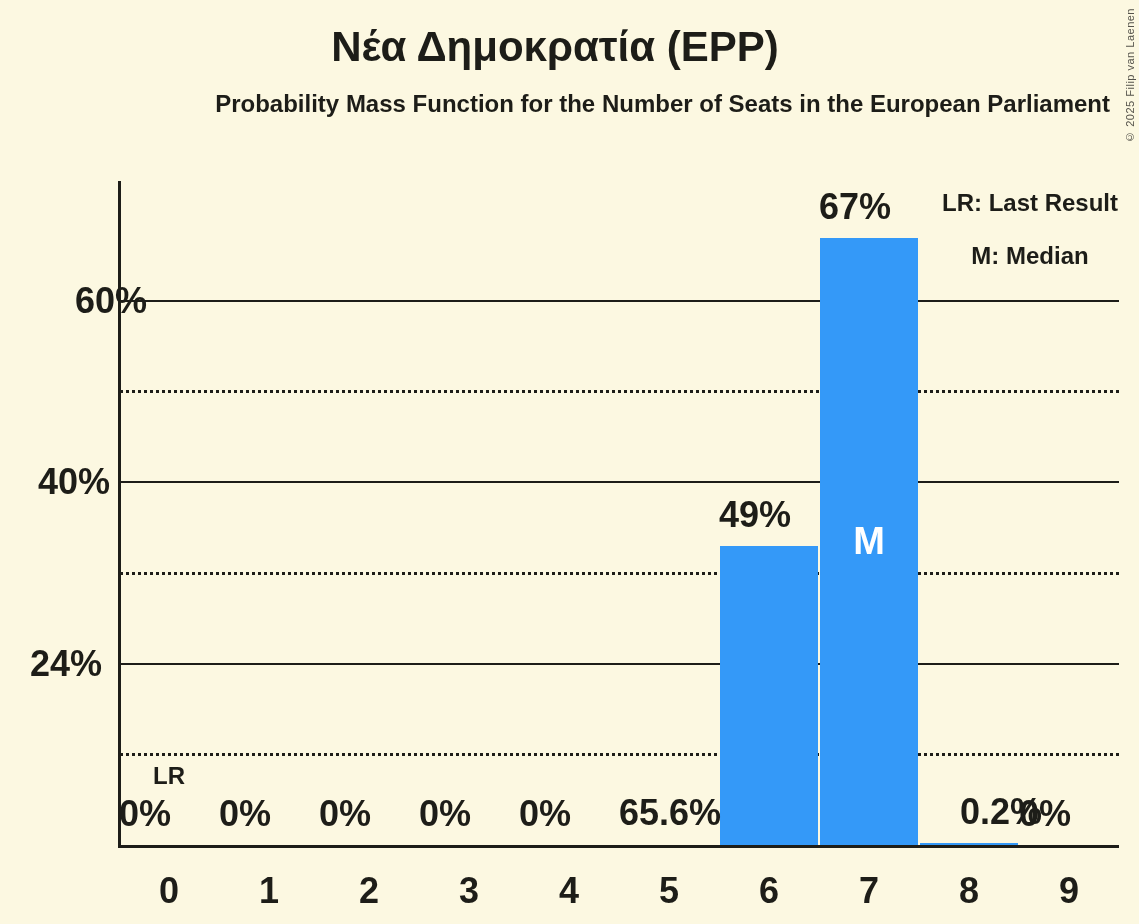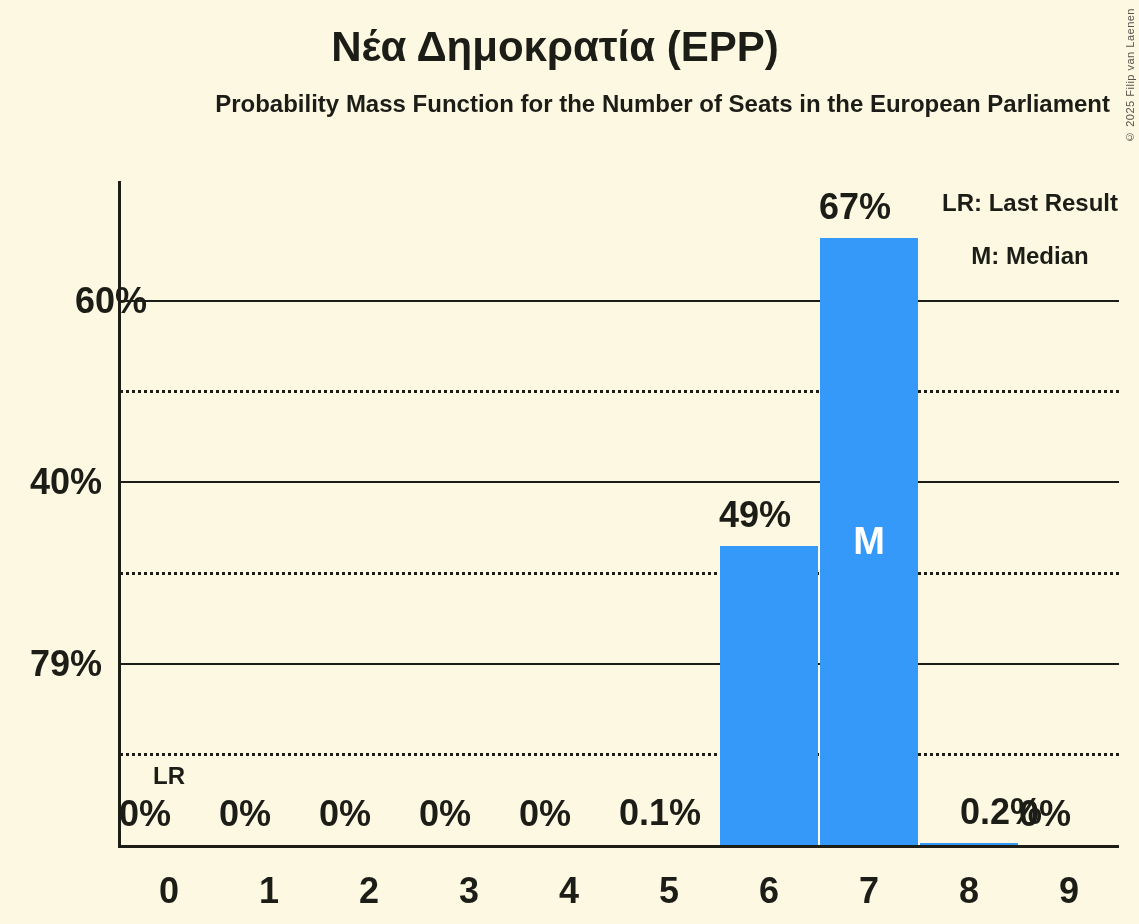--- a/index.html
+++ b/index.html
@@ -69,34 +69,34 @@
     <div class="legend-line">M: Median</div>
   </div>
 
   <div id="plot-layer">
       <div class="grid-dotted" style="left: 120px; width: 999px; top: 752.84px;"></div>
       <div class="grid-dotted" style="left: 120px; width: 999px; top: 571.52px;"></div>
       <div class="grid-dotted" style="left: 120px; width: 999px; top: 390.2px;"></div>
       <div class="grid-solid" style="left: 120px; width: 999px; top: 662.68px;"></div>
       <div class="grid-solid" style="left: 120px; width: 999px; top: 481.36px;"></div>
       <div class="grid-solid" style="left: 120px; width: 999px; top: 300.04px;"></div>
-      <div class="ytick" style="left: 0px; width: 102px; top: 643.68px;">79%</div>
-      <div class="ytick" style="left: 0px; width: 102px; top: 462.36px;">40%</div>
+      <div class="ytick" style="left: 0px; width: 102px; top: 643.68px;">24%</div>
+      <div class="ytick" style="left: 8px; width: 102px; top: 462.36px;">40%</div>
       <div class="ytick" style="left: 0px; width: 102px; top: 281.04px; margin-left: 45px;">60%</div>
       <div class="bar" style="left: 720px; width: 98px; top: 545.822px; height: 299.178px;"></div>
       <div class="bar" style="left: 820px; width: 98px; top: 237.578px; height: 607.422px;"></div>
       <div class="bar" style="left: 920px; width: 98px; top: 843.187px; height: 1.8132px;"></div>
       <div class="axis-line" style="left: 118px; top: 181px; width: 3px; height: 667px;"></div>
       <div class="axis-line" style="left: 118px; top: 845px; width: 1001px; height: 3px;"></div>
       <div class="blabel" style="left: 119px; width: 100px; top: 795px;">0%</div>
       <div class="blabel" style="left: 219px; width: 100px; top: 795px;">0%</div>
       <div class="blabel" style="left: 319px; width: 100px; top: 795px;">0%</div>
       <div class="blabel" style="left: 419px; width: 100px; top: 795px;">0%</div>
       <div class="blabel" style="left: 519px; width: 100px; top: 795px;">0%</div>
-      <div class="blabel" style="left: 619px; width: 100px; top: 794.093px;">0.1%</div>
+      <div class="blabel" style="left: 619px; width: 100px; top: 794.093px;">65.6%</div>
       <div class="blabel" style="left: 719px; width: 100px; top: 495.822px;">49%</div>
       <div class="blabel" style="left: 819px; width: 100px; top: 187.578px;">67%</div>
       <div class="blabel" style="left: 960px; width: 100px; top: 793.187px;">0.2%</div>
       <div class="blabel" style="left: 1019px; width: 100px; top: 795px;">0%</div>
       <div class="xtick" style="left: 119px; width: 100px; top: 871px;">0</div>
       <div class="xtick" style="left: 219px; width: 100px; top: 871px;">1</div>
       <div class="xtick" style="left: 319px; width: 100px; top: 871px;">2</div>
       <div class="xtick" style="left: 419px; width: 100px; top: 871px;">3</div>
       <div class="xtick" style="left: 519px; width: 100px; top: 871px;">4</div>
       <div class="xtick" style="left: 619px; width: 100px; top: 871px;">5</div>

